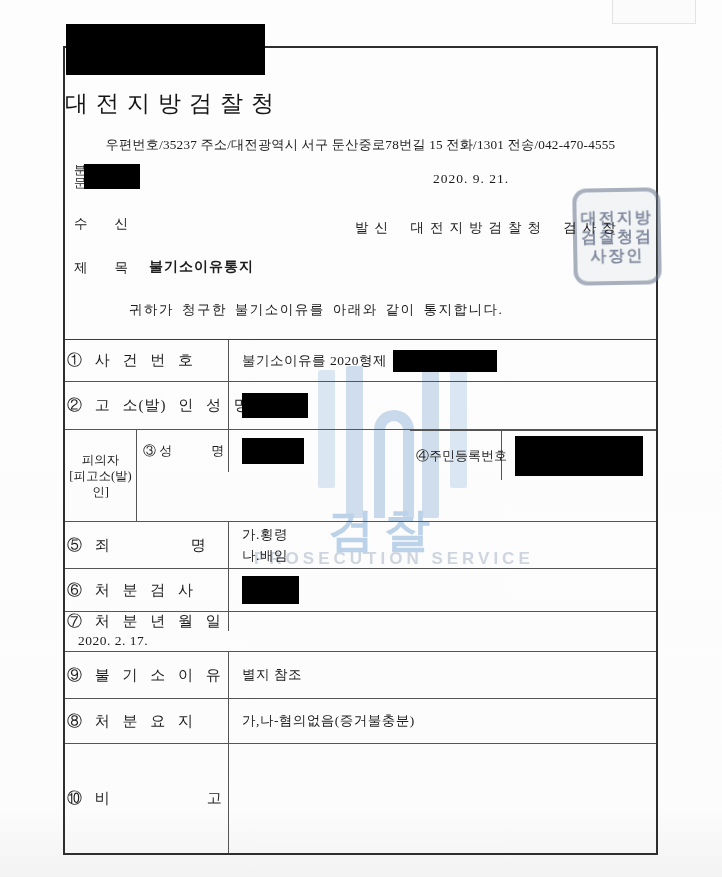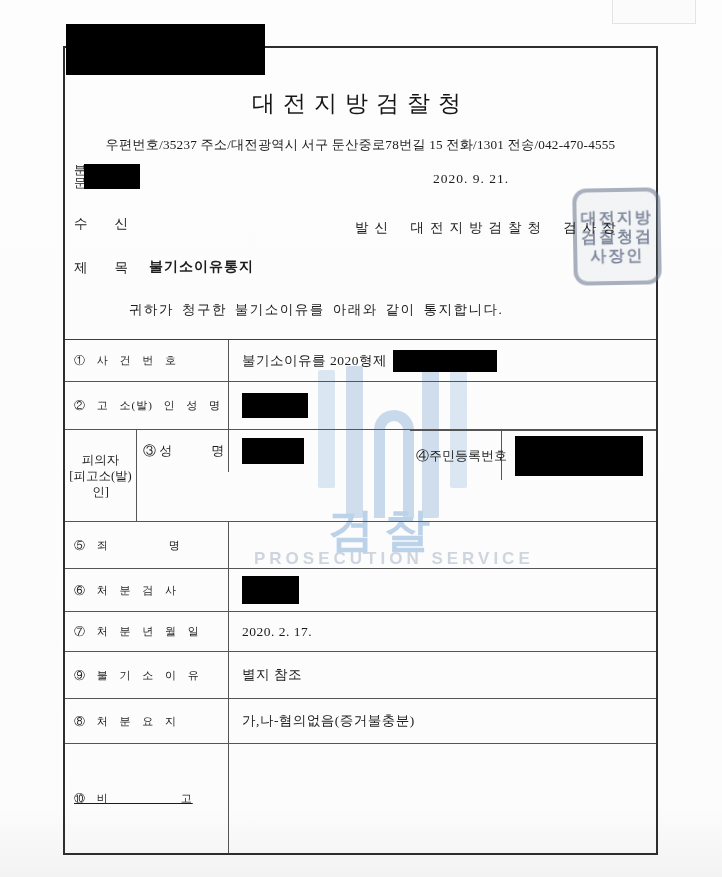--- a/index.html
+++ b/index.html
@@ -33,21 +33,21 @@
   .wm-en {
     left:254px; top:549px; font-size:17px; font-weight:bold; letter-spacing:4px;
     color:#ced5df; font-family:"Liberation Sans","DejaVu Sans",sans-serif;
   }
   
   .frame {
     position:absolute; left:63px; top:46px; width:595px; height:809px;
     border:2px solid #2e2e2e; z-index:2; background:transparent;
   }
   .doc-title {
-    position:absolute; top:40px; left:0; right:0; text-align:center;
+    position:absolute; top:40px; left:0; right:0; 
     font-size:23px; letter-spacing:8px; color:#151515;
   }
   .contact-line {
     position:absolute; top:88px; left:0; right:0; text-align:center;
     font-size:13.2px; letter-spacing:0.2px; white-space:nowrap;
   }
   .doc-ref { position:absolute; left:9px; top:116px; font-size:12.5px; line-height:12.5px; }
   .doc-date { position:absolute; left:368px; top:123px; font-size:13.5px; letter-spacing:1px; }
   .recipient-label, .subject-label { position:absolute; left:9px; font-size:13.5px; white-space:pre; }
   .recipient-label { top:167px; }
@@ -72,21 +72,21 @@
   }
   
   .info-table {
     position:absolute; left:0; right:0; top:291px; bottom:0;
     border-top:1.5px solid #3c3c3c; display:flex; flex-direction:column; z-index:2;
   }
   .trow { display:flex; border-top:1px solid #555; }
   .trow.first { border-top:none; }
   .lcell {
     width:164px; border-right:1px solid #555; display:flex; align-items:center;
-    padding:0 9px; font-size:11px; letter-spacing:1px; word-spacing:7px; white-space:pre;
+    padding:0 2px; font-size:15px; letter-spacing:1px; word-spacing:7px; white-space:pre;
   }
   .vcell { flex:1; display:flex; align-items:center; padding:0 13px; font-size:13.5px; letter-spacing:0.5px; }
   .vcell.multiline { flex-direction:column; align-items:flex-start; justify-content:center; line-height:21px; }
   
   .group-row { display:flex; border-top:1px solid #555; height:92px; }
   .gcell {
     width:72px; border-right:1px solid #555; display:flex; flex-direction:column;
     align-items:center; justify-content:center; font-size:12.5px; line-height:16px; text-align:center;
   }
   .gsub { flex:1; display:flex; flex-direction:row; }
@@ -180,45 +180,49 @@
             <div class="slcell">④주민등록번호</div>
             <div class="vcell">
               <span class="redaction" style="width:128px;height:40px;"></span>
             </div>
           </div>
         </div>
       </div>
 
       <div class="trow" style="height:47px;">
         <div class="lcell">⑤ 죄　　　　　명</div>
+        <div class="vcell multiline">
+          <div>가.횡령</div>
+          <div>나.배임</div>
+        </div>
       </div>
 
       <div class="trow" style="height:43px;">
         <div class="lcell">⑥ 처 분 검 사</div>
         <div class="vcell">
           <span class="redaction" style="width:57px;height:28px;"></span>
         </div>
       </div>
 
-      <div class="trow" style="height:40px;">
+      <div class="trow" style="height:40px;flex-direction:column;">
         <div class="lcell">⑦ 처 분 년 월 일</div>
         <div class="vcell">2020. 2. 17.</div>
       </div>
 
       <div class="trow" style="height:47px;">
         <div class="lcell">⑨ 불 기 소 이 유</div>
         <div class="vcell">별지 참조</div>
       </div>
 
       <div class="trow" style="height:45px;">
         <div class="lcell">⑧ 처 분 요 지</div>
         <div class="vcell">가,나-혐의없음(증거불충분)</div>
       </div>
 
-      <div class="trow" style="flex:1;text-decoration:underline;">
+      <div class="trow" style="flex:1;">
         <div class="lcell">⑩ 비　　　　　　고</div>
         <div class="vcell"></div>
       </div>
 
     </div>
   </div>
 
   <div class="big-redaction"></div>
   <div class="recipient-redaction"></div>
 

